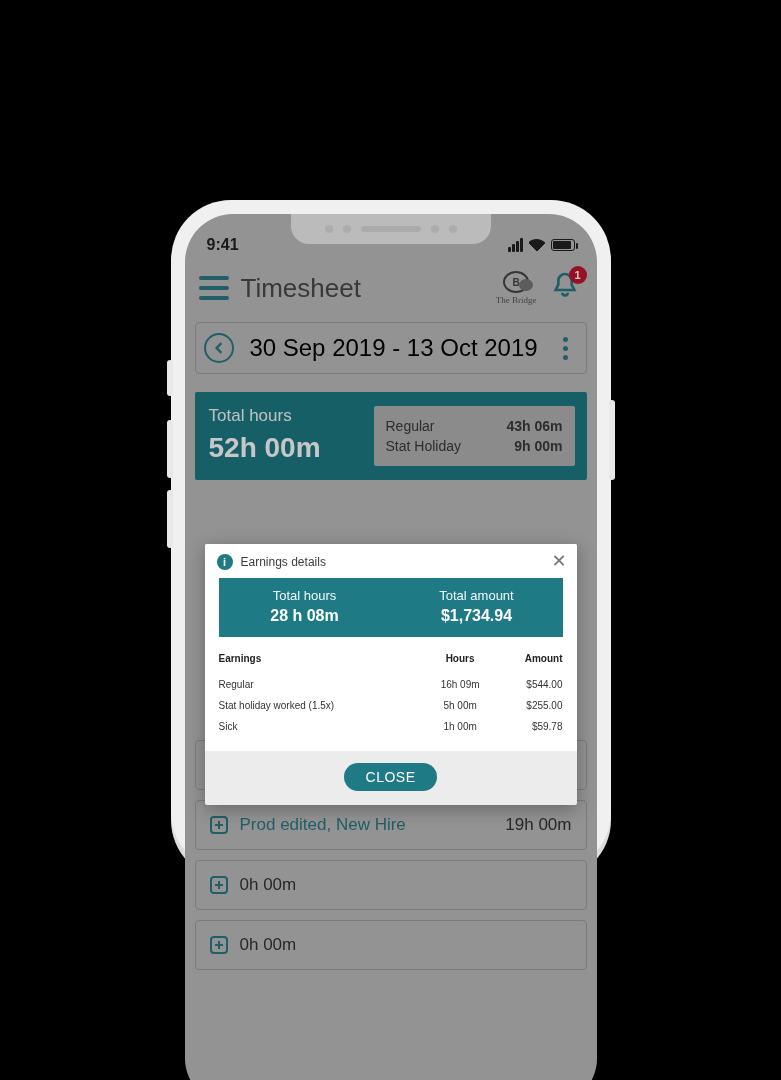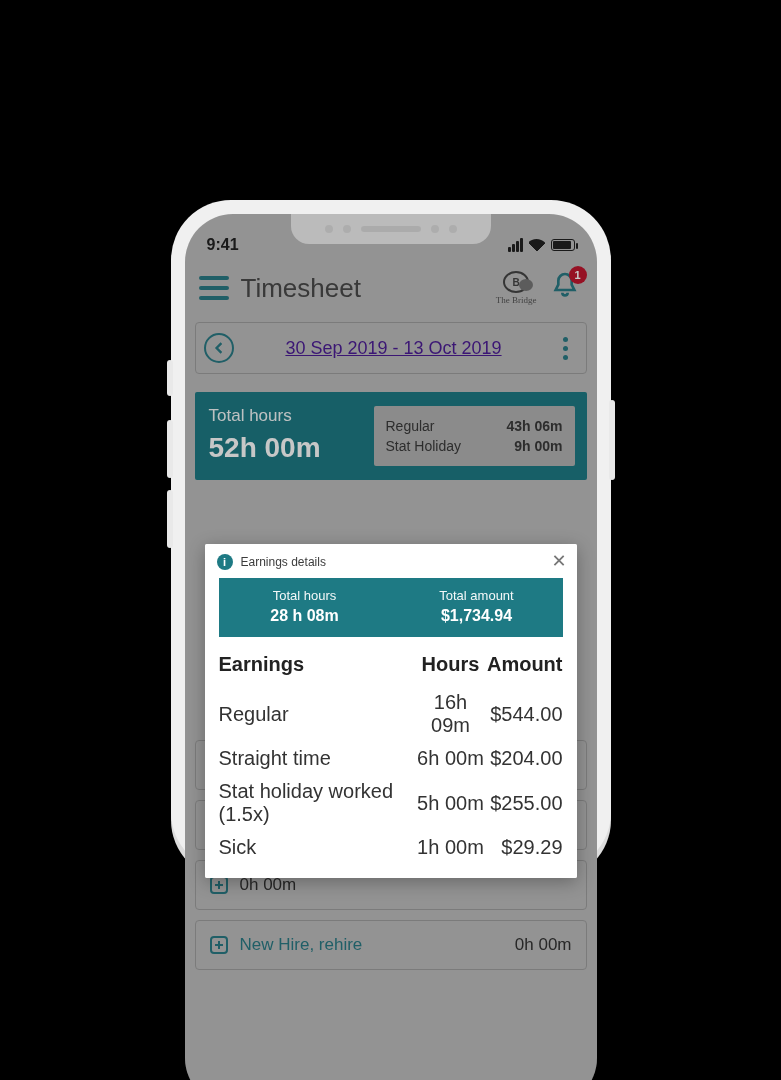--- a/index.html
+++ b/index.html
@@ -74,21 +74,21 @@
   .badge { position:absolute; top:-4px; right:-6px; background:#c0172f; color:#fff; border-radius:50%;
     width:18px; height:18px; font-size:11px; font-weight:700; display:flex;align-items:center;justify-content:center; }
 
   .date-nav {
     margin-top: 8px; border:1px solid #9e9e9e; border-radius:4px;
     display:flex; align-items:center; padding: 10px 8px; gap: 12px;
   }
   .circle-btn { width:30px; height:30px; border:2px solid #2a7a84; border-radius:50%;
     display:flex;align-items:center;justify-content:center; cursor:pointer;}
   .circle-btn svg{width:12px;height:12px;}
-  .date-range { flex:1; color:#4c1d95; font-size:18px; text-align:center;text-decoration:underline; }
+  .date-range { flex:1; color:#000000; font-size:24px; text-align:center; }
   .vmore { width:24px; display:flex; flex-direction:column; gap:4px; align-items:center; cursor:pointer;}
   .vmore span{ width:5px;height:5px;background:#2a7a84;border-radius:50%; }
 
   .total-card { margin-top:18px; background:#1e7a84; border-radius:2px; padding:14px 12px 14px 14px;
     display:flex; gap:14px; }
   .total-left { color:#fff; flex:1 1 140px; }
   .total-left .lbl{ font-size:17px; opacity:.95; }
   .total-left .val{ font-size:28px; font-weight:600; margin-top:6px; }
   .total-right { background:#b2b2b2; flex: 1 1 190px; border-radius:2px; padding:10px 12px; }
   .total-right .row{ display:flex; justify-content:space-between; color:#3a3a3a; font-size:14px; padding:2px 0;}
@@ -117,21 +117,21 @@
   .modal-hdr { background:#fff; display:flex; align-items:center; gap:8px; padding:10px 12px 8px; position:relative;}
   .info-icon{ width:16px;height:16px;background:#1e7a84;border-radius:50%;color:#fff;font-size:11px;font-weight:800;
     display:flex;align-items:center;justify-content:center;}
   .modal-title{ font-size:12px; color:#3c3c3c; }
   .close-x{ position:absolute; right:10px; top:8px; cursor:pointer; color:#777; font-size:18px; line-height:1;}
   .modal-body{ background:#fff; padding:0 14px 14px;}
   .teal-summary{ background:#1e7a84; color:#fff; display:flex; padding:10px 0 12px; text-align:center;}
   .teal-summary>div{flex:1;}
   .teal-summary .k{font-size:13px;opacity:.95;}
   .teal-summary .v{font-size:16px;font-weight:700;margin-top:4px;}
-  table{ width:100%; border-collapse:collapse; margin-top:12px; font-size:20px;}
+  table{ width:100%; border-collapse:collapse; margin-top:12px; font-size:10px;}
   th{ text-align:left; font-weight:700; color:#222; padding:4px 0 10px;}
   th.r, td.r{ text-align:right; }
   th.c, td.c{ text-align:center; }
   td{ padding:5px 0; color:#333; }
   .modal-foot{ display:flex; justify-content:center; padding:12px 0 14px;}
   .close-btn{ background:#1e7a84; color:#fff; border:none; border-radius:16px;
     padding:6px 22px; font-size:14px; letter-spacing:.5px; cursor:pointer;}
 
   .home-indicator{position:absolute;bottom:8px;left:50%;transform:translateX(-50%);
     width:130px;height:5px;border-radius:3px;background:#2b2b2b;opacity:.8;}
@@ -234,21 +234,20 @@
           <span class="plus"></span>
           <span class="name">Prod edited, New Hire</span>
           <span class="hrs">19h 00m</span>
         </div>
         <div class="list-item">
           <span class="plus"></span>
           <span class="hrs">0h 00m</span>
         </div>
         <div class="list-item">
           <span class="plus"></span>
-          <span class="name">New Hire, rehire</span>
           <span class="hrs">0h 00m</span>
         </div>
       </div>
     </div>
 
     <div class="dim"></div>
 
     <div class="modal">
       <div class="modal-hdr">
         <span class="info-icon">i</span>
@@ -274,34 +273,32 @@
             <th class="r">Amount</th>
           </tr>
             </thead>
           <tbody>
             <tr>
                 <td>Regular</td>
                 <td class="c">16h 09m</td>
                 <td class="r">$544.00</td>
               </tr>
             <tr>
-                <td>Straight time</td>
-                <td class="c">6h 00m</td>
-                <td class="r">$204.00</td>
-              </tr>
-            <tr>
                 <td>Stat holiday worked (1.5x)</td>
                 <td class="c">5h 00m</td>
                 <td class="r">$255.00</td>
               </tr>
             <tr>
                 <td>Sick</td>
                 <td class="c">1h 00m</td>
-                <td class="r">$29.29</td>
+                <td class="r">$59.78</td>
               </tr>
           </tbody>
         </table>
       </div>
+      <div class="modal-foot">
+        <button class="close-btn">CLOSE</button>
+      </div>
     </div>
 
     <div class="home-indicator"></div>
   </div>
 </div>
 
 </body></html>

